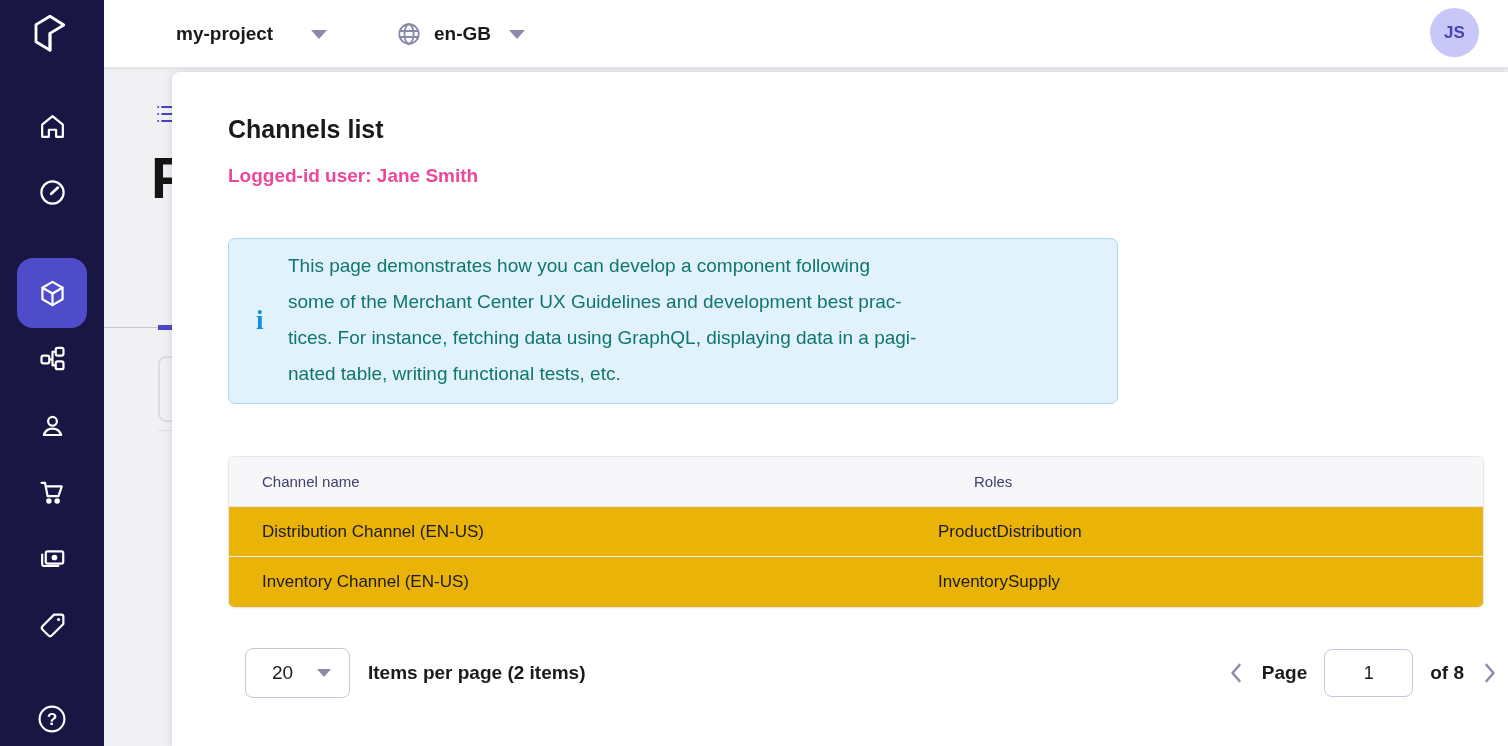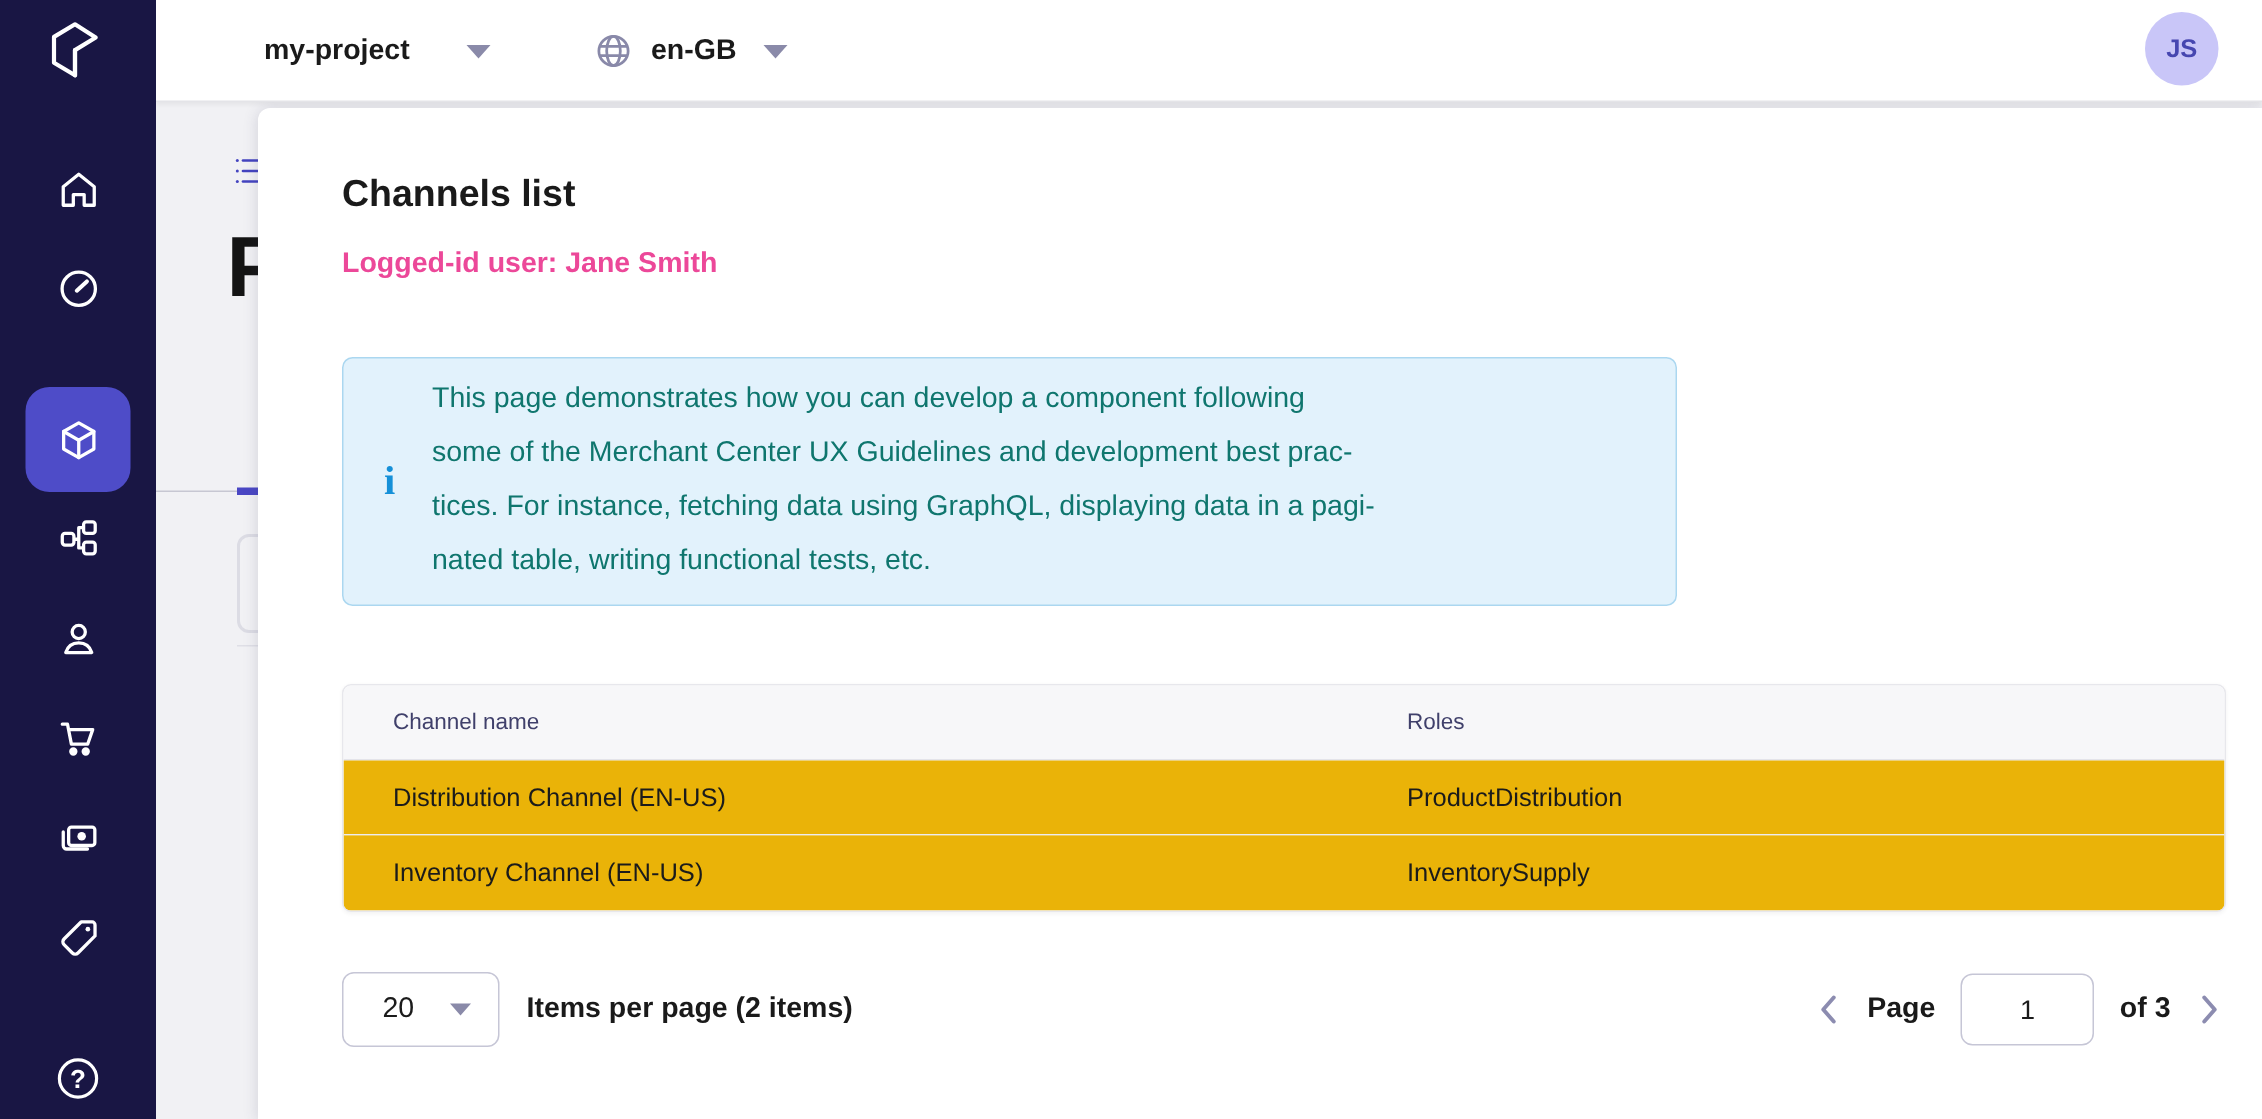--- a/index.html
+++ b/index.html
@@ -59,30 +59,30 @@
   .info-icon { position:absolute; left:27px; top:66px;
                font-family:"Liberation Serif", serif; font-weight:700;
                font-size:27px; color:#1590d8; }
   .info-text { margin-left:59px; padding-top:9px; font-size:19px;
                line-height:36px; color:#0f766e; white-space:pre-line; }
 
   .channels-table { position:absolute; left:56px; top:384px; width:1256px;
               border:1px solid #e7e7ec; border-radius:6px; overflow:hidden;
               box-shadow:0 1px 3px rgba(0,0,0,.05); background:#fff; }
   .t-header { display:flex; height:50px; background:#f7f7f9;
-              border-bottom:1px solid #e4e4ea; align-items:center; }
+              border-bottom:1px solid #e4e4ea; align-items:center;gap:36px; }
   .t-header .th { font-size:15px; font-weight:500; color:#40406b; }
   .t-row { display:flex; height:50px; align-items:center; background:#eab308;
            border-bottom:1px solid #ececf1; cursor:pointer; }
   .t-row:last-child { border-bottom:none; }
   .cell-1 { width:709px; padding-left:33px; }
   .cell-2 { flex:1; }
   .t-row .td { font-size:17px; color:#1b1b1b; }
 
-  .pagination { position:absolute; left:56px; top:576px; width:1256px; height:50px;
+  .pagination { position:absolute; left:73px; top:576px; width:1256px; height:50px;
                 display:flex; align-items:center; justify-content:space-between; }
   .pag-left { display:flex; align-items:center; gap:18px; }
   .per-page-select { width:105px; height:50px; border:1px solid #c6c6d6;
                 border-radius:8px; background:#fff; display:flex;
                 align-items:center; justify-content:space-between;
                 padding:0 18px 0 26px; cursor:pointer; }
   .per-page-value { font-size:19px; font-weight:500; color:#1b1b1b; }
   .select-caret { width:0; height:0; border-left:7px solid transparent;
                 border-right:7px solid transparent; border-top:8px solid #8a8aa9; }
   .items-label { font-size:19px; font-weight:700; color:#1a1a1a; }
@@ -245,21 +245,21 @@
       <span class="items-label">Items per page (2 items)</span>
     </div>
     <div class="pag-right">
       <span class="pag-chevron">
         <svg width="22" height="26" viewBox="0 0 22 26" fill="none" stroke="#8c8cb0" stroke-width="2.6" stroke-linecap="round" stroke-linejoin="round">
           <path d="M14.5 5 L7.5 13 L14.5 21"></path>
         </svg>
       </span>
       <span class="page-word">Page</span>
       <input class="page-input" type="text" value="1" style="">
-      <span class="of-word">of 3</span>
+      <span class="of-word">of 8</span>
       <span class="pag-chevron">
         <svg width="22" height="26" viewBox="0 0 22 26" fill="none" stroke="#8c8cb0" stroke-width="2.6" stroke-linecap="round" stroke-linejoin="round">
           <path d="M7.5 5 L14.5 13 L7.5 21"></path>
         </svg>
       </span>
     </div>
   </div>
 </div>
 
 </body></html>

